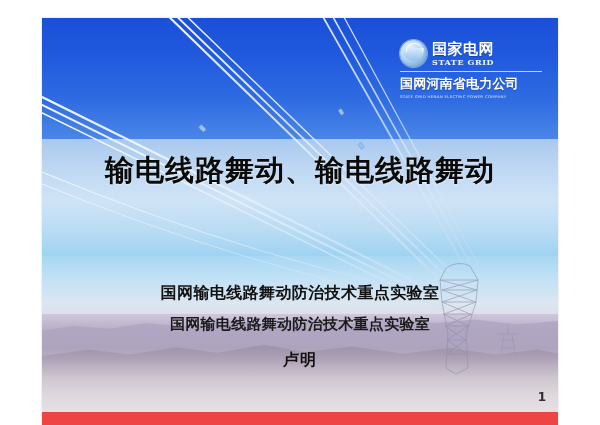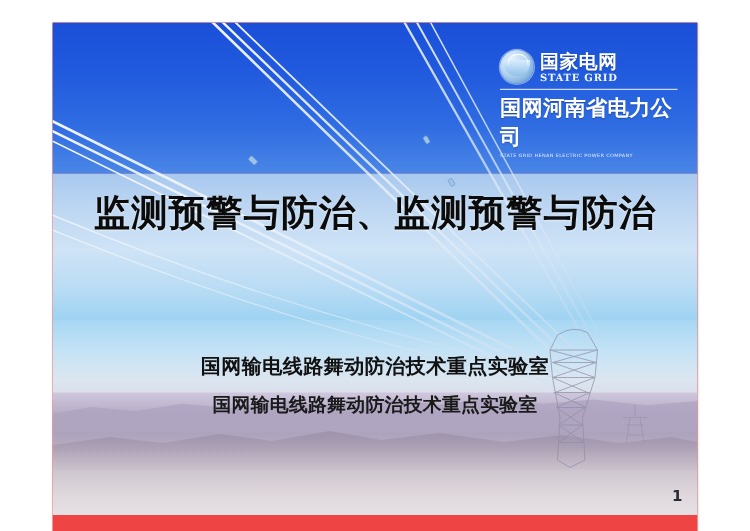--- a/index.html
+++ b/index.html
@@ -177,21 +177,21 @@
     text-align: center;
   }
   .logo-rule {
     margin-top: 4px;
     height: 1px;
     width: 142px;
     background: rgba(255,255,255,0.75);
   }
   .logo-sub-cn {
     margin-top: 3px;
-    font-size: 17px;
+    font-size: 13px;
     font-weight: bold;
     letter-spacing: 0.2px;
     color: #ffffff;
     text-shadow: 0 1px 1px rgba(0,0,0,0.25);
   }
   .logo-sub-en {
     margin-top: 1px;
     font-size: 4px;
     letter-spacing: 0.25px;
     color: rgba(255,255,255,0.82);
@@ -340,23 +340,24 @@
         <div class="logo-words">
           <div class="logo-cn">国家电网</div>
           <div class="logo-en">STATE GRID</div>
         </div>
       </div>
       <div class="logo-rule"></div>
       <div class="logo-sub-cn">国网河南省电力公司</div>
       <div class="logo-sub-en">STATE GRID HENAN ELECTRIC POWER COMPANY</div>
     </div>
 
-    <div id="main-title">监测预警与防治、监测预警与防治</div>
+    <div id="main-title">输电线路舞动、输电线路舞动</div>
 
     <div id="affil-block">
       <div class="affil-1">国网输电线路舞动防治技术重点实验室</div>
       <div class="affil-2">国网输电线路舞动防治技术重点实验室</div>
+      <div class="presenter">卢明</div>
     </div>
 
     <div id="page-number">1</div>
 
   </div>
 </div>
 
 </body></html>

